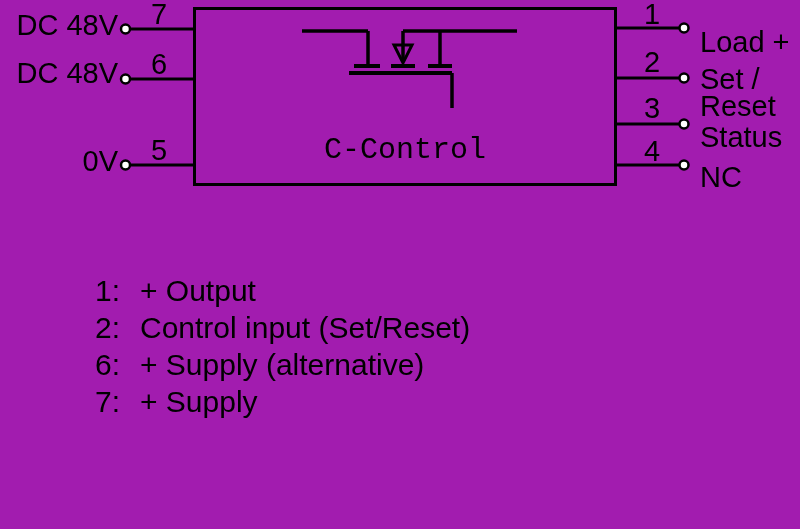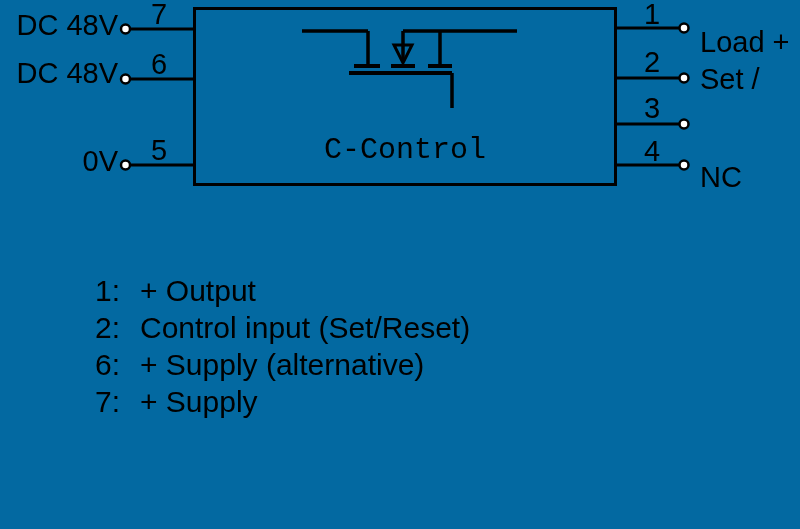--- a/index.html
+++ b/index.html
@@ -6,21 +6,21 @@
     margin: 0;
     padding: 0;
     background: #ffffff;
     font-family: "Liberation Sans", sans-serif;
     color: #000000;
   }
   .stage {
     position: relative;
     width: 800px;
     height: 529px;
-    background: #0369a1;
+    background: #a21caf;
     overflow: hidden;
   }
   .stage svg {
     position: absolute;
     left: 0;
     top: 0;
   }
   .lbl {
     position: absolute;
     font-size: 29px;
@@ -130,20 +130,22 @@
   <div class="lbl pin-num pin-left" style="top:50px">6</div>
   <div class="lbl pin-num pin-left" style="top:136px">5</div>
 
   <div class="lbl pin-num pin-right" style="top:0px">1</div>
   <div class="lbl pin-num pin-right" style="top:48px">2</div>
   <div class="lbl pin-num pin-right" style="top:94px">3</div>
   <div class="lbl pin-num pin-right" style="top:137px">4</div>
 
   <div class="lbl right-term" style="top:12px">Load +</div>
   <div class="lbl right-term" style="top:49px">Set /</div>
+  <div class="lbl right-term" style="top:76px">Reset</div>
+  <div class="lbl right-term" style="top:107px">Status</div>
   <div class="lbl right-term" style="top:147px">NC</div>
 
   <div class="block-label">C-Control</div>
 
   <div class="legend">
     <div class="legend-row">
       <span class="legend-num">1:</span><span class="legend-desc">+ Output</span>
     </div>
     <div class="legend-row">
       <span class="legend-num">2:</span><span class="legend-desc">Control input (Set/Reset)</span>

